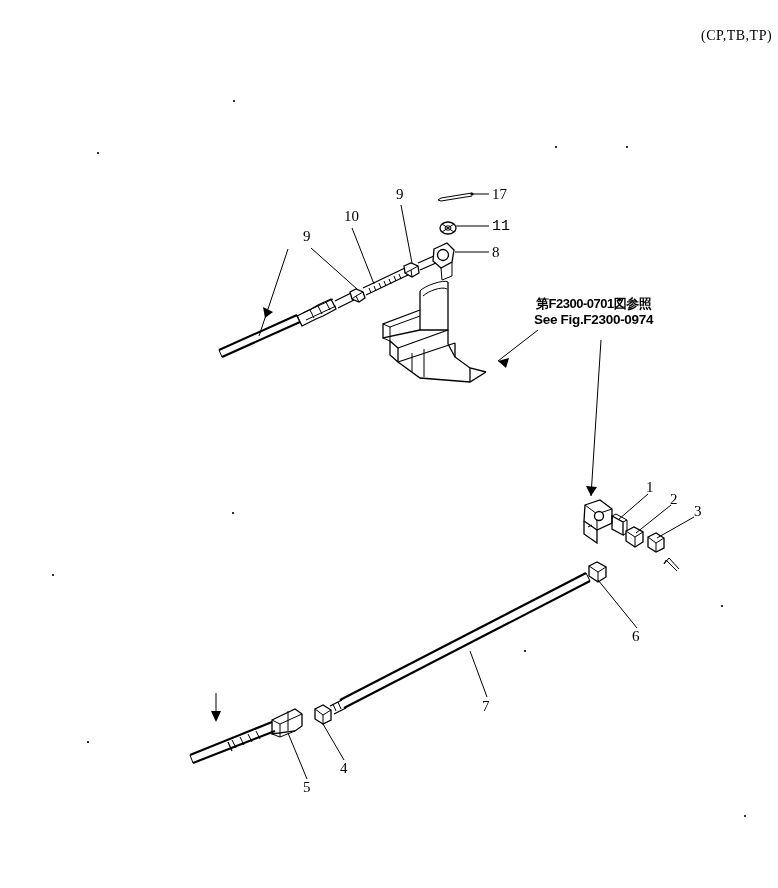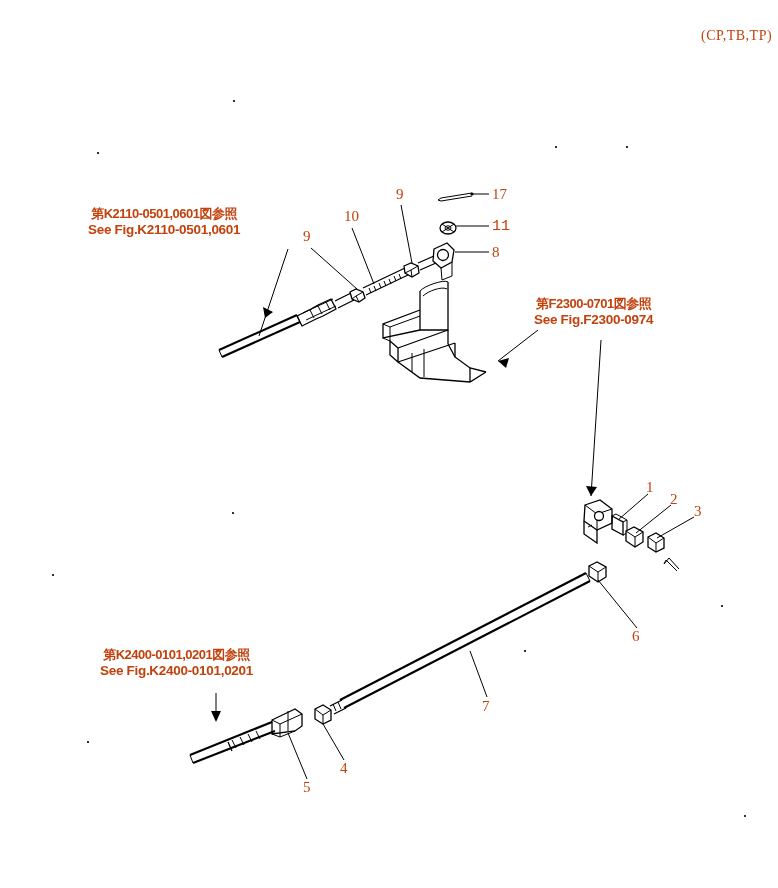--- a/index.html
+++ b/index.html
@@ -22,21 +22,21 @@
     position: absolute;
     left: 0;
     top: 0;
     width: 778px;
     height: 888px;
   }
   .lbl {
     position: absolute;
     white-space: nowrap;
     font-family: "Liberation Serif", serif;
-    color: #c2410c;
+    color: #000000;
     line-height: 1.15;
   }
   .callout {
     font-size: 15px;
     font-family: "Liberation Serif", serif;
   }
   .variant {
     font-size: 14px;
     letter-spacing: 0.5px;
     font-family: "Liberation Serif", serif;
@@ -301,34 +301,26 @@
       <circle class="dot" cx="525" cy="651" r="1.1"></circle>
       <circle class="dot" cx="722" cy="606" r="1.1"></circle>
       <circle class="dot" cx="88" cy="742" r="1.1"></circle>
       <circle class="dot" cx="745" cy="816" r="1.1"></circle>
     </g>
 
   </svg>
 
   <div class="lbl variant" style="left:701px; top:28px;">(CP,TB,TP)</div>
 
-  <div class="lbl refblock" style="left:88px; top:207px;">
-    <span class="jp">第K2110-0501,0601図参照</span>
-    <span class="en">See Fig.K2110-0501,0601</span>
-  </div>
 
   <div class="lbl refblock" style="left:534px; top:297px;">
     <span class="jp">第F2300-0701図参照</span>
     <span class="en">See Fig.F2300-0974</span>
   </div>
 
-  <div class="lbl refblock" style="left:100px; top:648px;">
-    <span class="jp">第K2400-0101,0201図参照</span>
-    <span class="en">See Fig.K2400-0101,0201</span>
-  </div>
 
   <div class="lbl callout" style="left:492px; top:186px;">17</div>
   <div class="lbl callout" style="left:492px; top:218px;font-family:Liberation Mono, monospace;">11</div>
   <div class="lbl callout" style="left:492px; top:244px;">8</div>
   <div class="lbl callout" style="left:396px; top:186px;">9</div>
   <div class="lbl callout" style="left:344px; top:208px;">10</div>
   <div class="lbl callout" style="left:303px; top:228px;">9</div>
 
   <div class="lbl callout" style="left:646px; top:479px;">1</div>
   <div class="lbl callout" style="left:670px; top:491px;">2</div>

